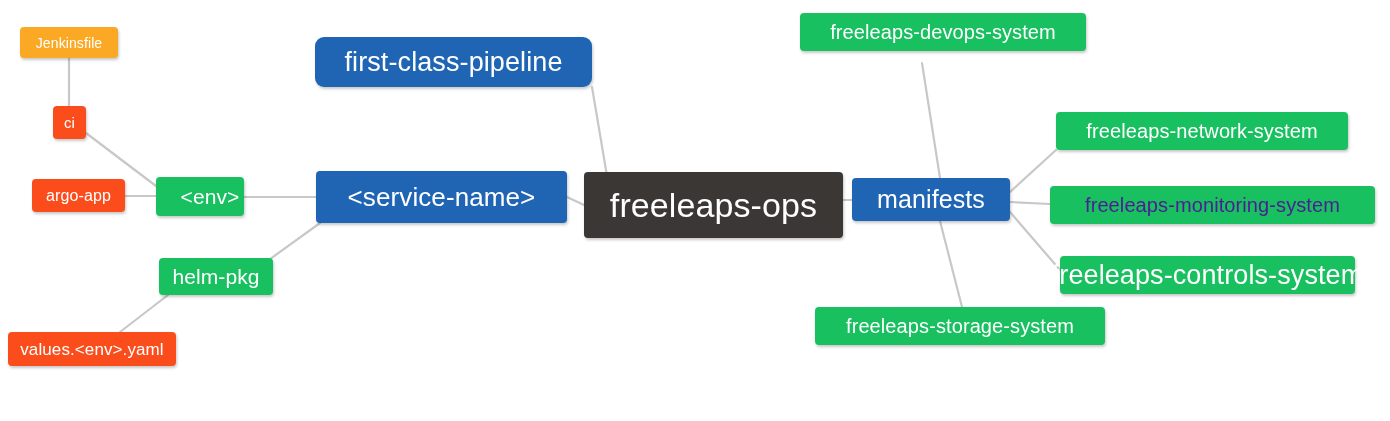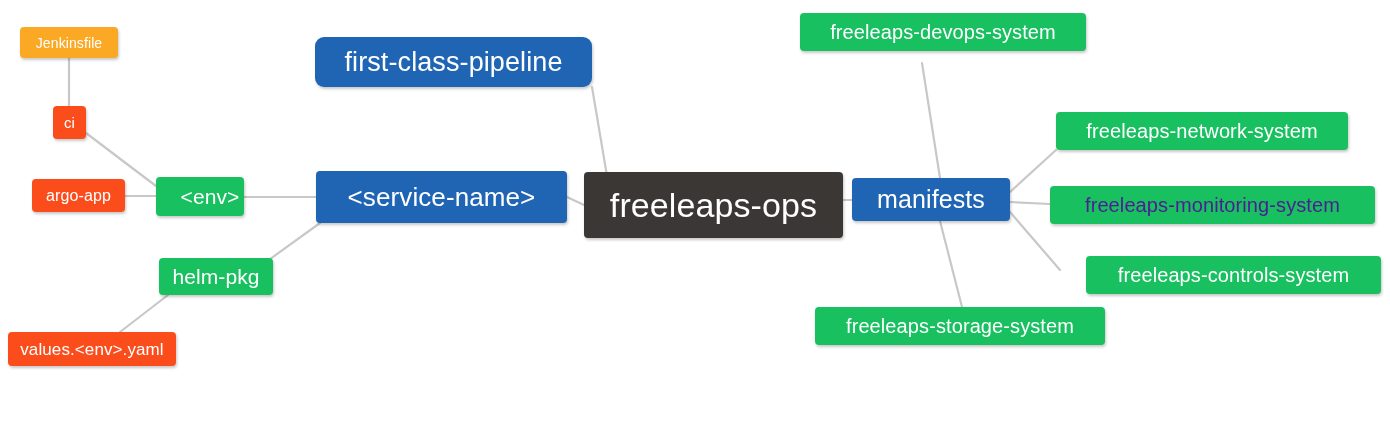--- a/index.html
+++ b/index.html
@@ -117,21 +117,21 @@
     </div>
 
   <div class="node n-green" style="left: 1056px; top: 112px; width: 292px; height: 38px; font-size: 20px; background: rgb(24, 192, 96); color: rgb(255, 255, 255);">
       <span>freeleaps-network-system</span>
     </div>
 
   <div class="node n-green" style="left: 1050px; top: 186px; width: 325px; height: 38px; font-size: 20px; background: rgb(24, 192, 96); color: #4c1d95;">
       <span>freeleaps-monitoring-system</span>
     </div>
 
-  <div class="node n-green" style="left: 1060px; top: 256px; width: 295px; height: 38px; font-size: 20px; background: rgb(24, 192, 96); color: rgb(255, 255, 255); margin-left: 26px;">
+  <div class="node n-green" style="left: 1060px; top: 256px; width: 295px; height: 38px; font-size: 27px; background: rgb(24, 192, 96); color: rgb(255, 255, 255);">
       <span>freeleaps-controls-system</span>
     </div>
 
   <div class="node n-green" style="left: 815px; top: 307px; width: 290px; height: 38px; font-size: 20px; background: rgb(24, 192, 96); color: rgb(255, 255, 255);">
       <span>freeleaps-storage-system</span>
     </div>
 
 </div>
 
 </body></html>

